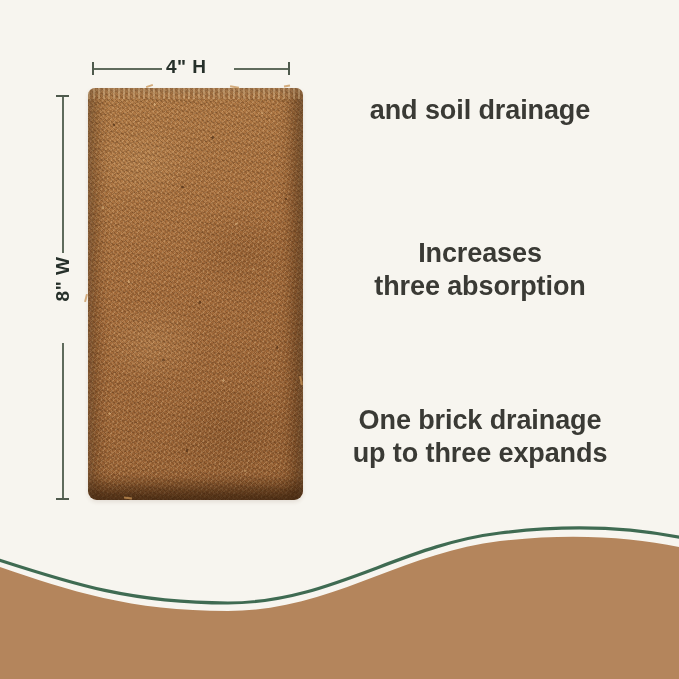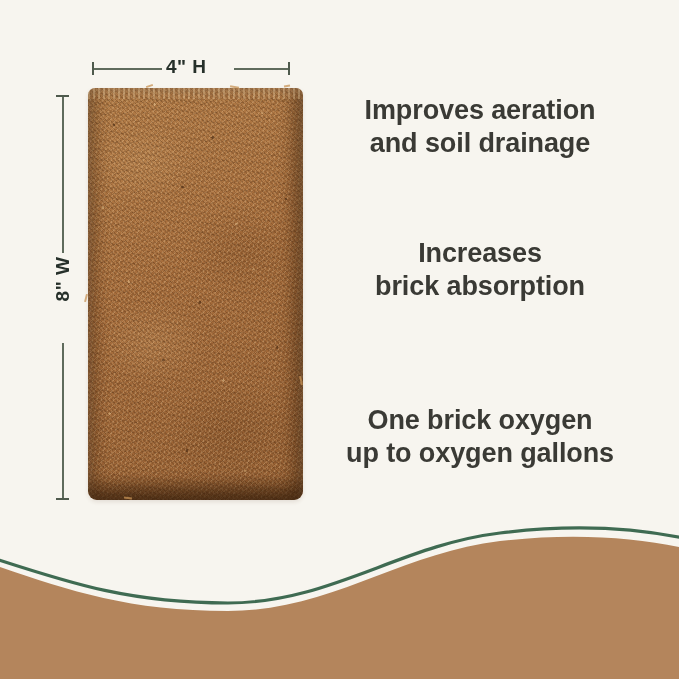--- a/index.html
+++ b/index.html
@@ -173,32 +173,31 @@
     <div class="brick-bottom-edge"></div>
     <div class="fiber" style="left:58px; top:-3px; width:7px; height:2px; transform:rotate(-18deg);"></div>
     <div class="fiber" style="left:142px; top:-2px; width:9px; height:2px; transform:rotate(10deg);"></div>
     <div class="fiber" style="left:196px; top:-3px; width:6px; height:2px; transform:rotate(-8deg);"></div>
     <div class="fiber" style="left:-3px; top:206px; width:2px; height:8px; transform:rotate(14deg);"></div>
     <div class="fiber" style="left:212px; top:288px; width:2px; height:9px; transform:rotate(-12deg);"></div>
     <div class="fiber" style="left:36px; top:409px; width:8px; height:2px; transform:rotate(7deg);"></div>
   </div>
 
   <div class="feature" id="feature-1">
-    <div>Improves aeration</div>
     <div>and soil drainage</div>
   </div>
 
   <div class="feature" id="feature-2">
     <div>Increases</div>
-    <div>brick absorption</div>
+    <div>three absorption</div>
   </div>
 
   <div class="feature" id="feature-3">
-    <div>One brick oxygen</div>
-    <div>up to oxygen gallons</div>
+    <div>One brick drainage</div>
+    <div>up to three expands</div>
   </div>
 
   <svg id="wave" viewBox="0 0 679 160" preserveAspectRatio="none">
     <path fill="#b4855c" d="M0,48 C70,72 130,92 228,92 C330,92 400,34 500,22 C570,14 630,18 679,28 L679,160 L0,160 Z"></path>
     <path fill="none" stroke="#3f6b52" stroke-width="3.2" stroke-linecap="round" d="M-4,40 C70,64 130,84 228,84 C330,84 400,26 500,14 C572,5 634,9 683,19"></path>
   </svg>
 
 </div>
 
 </body></html>

